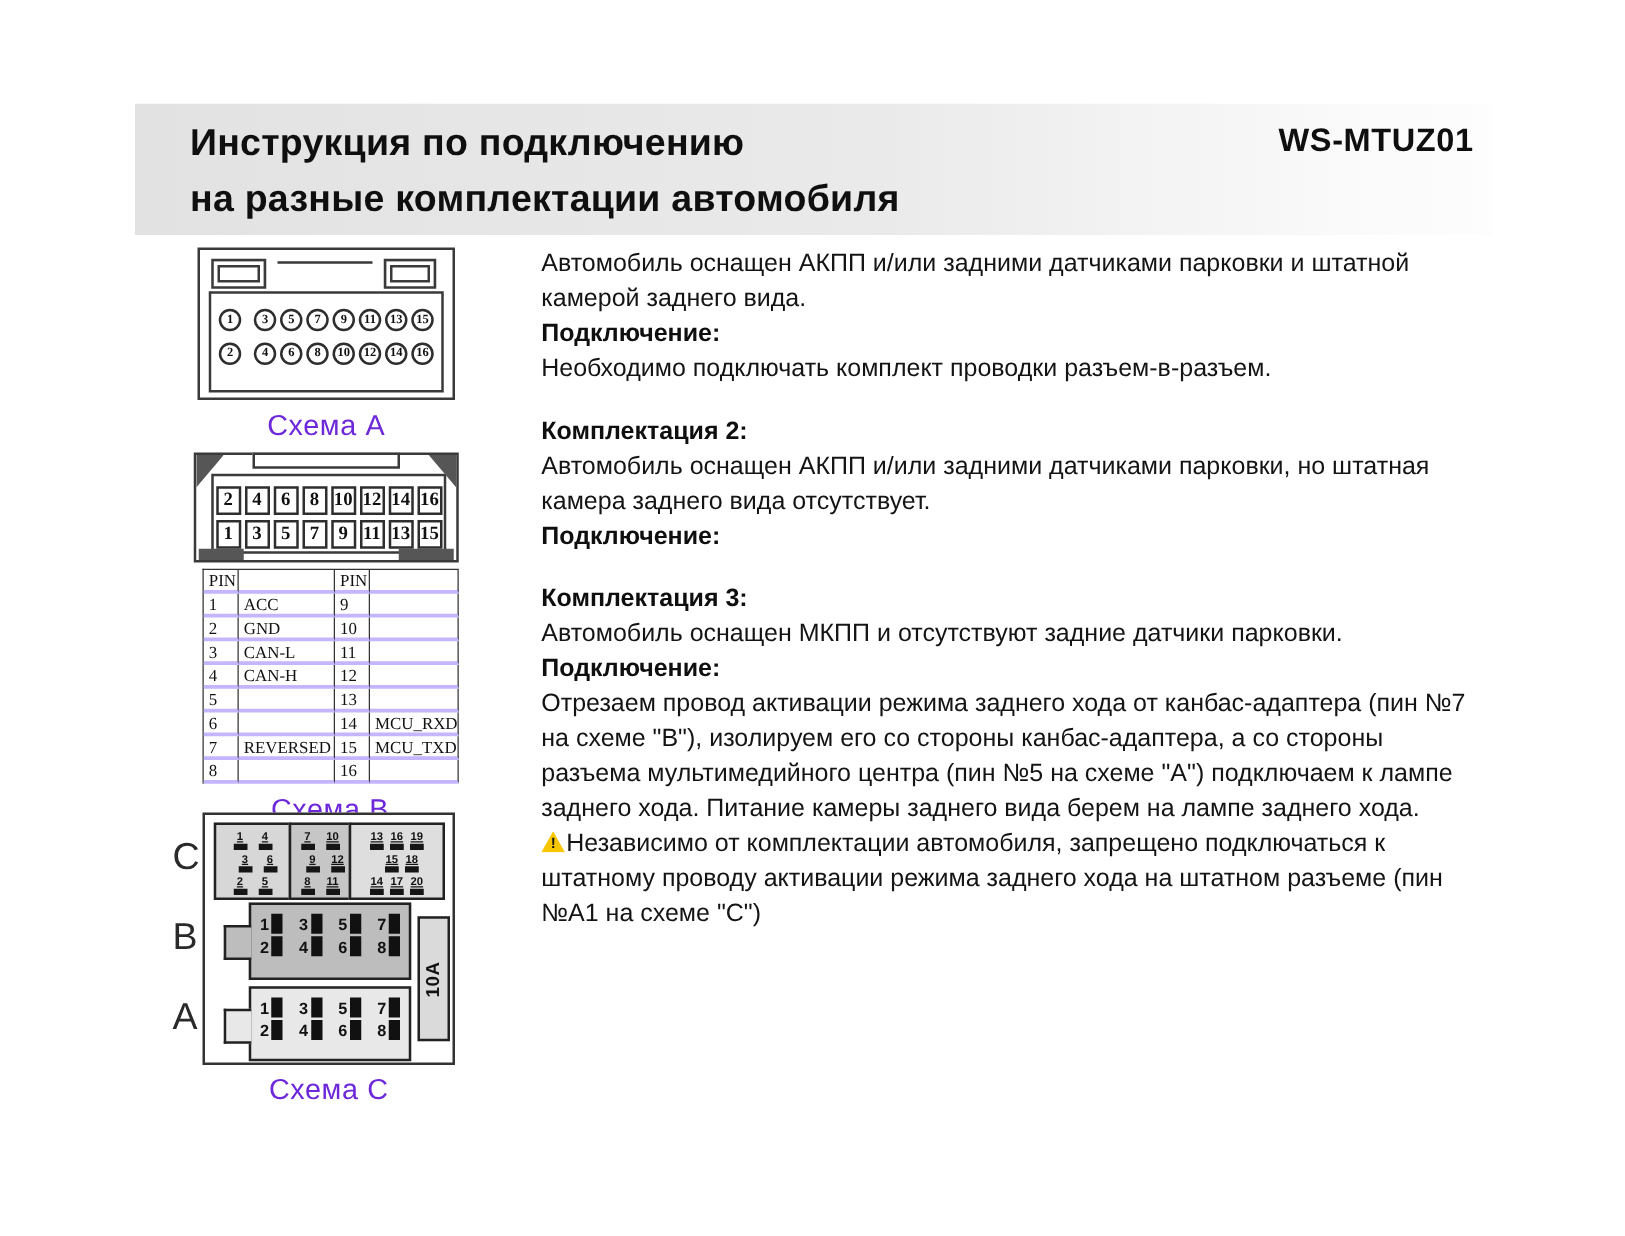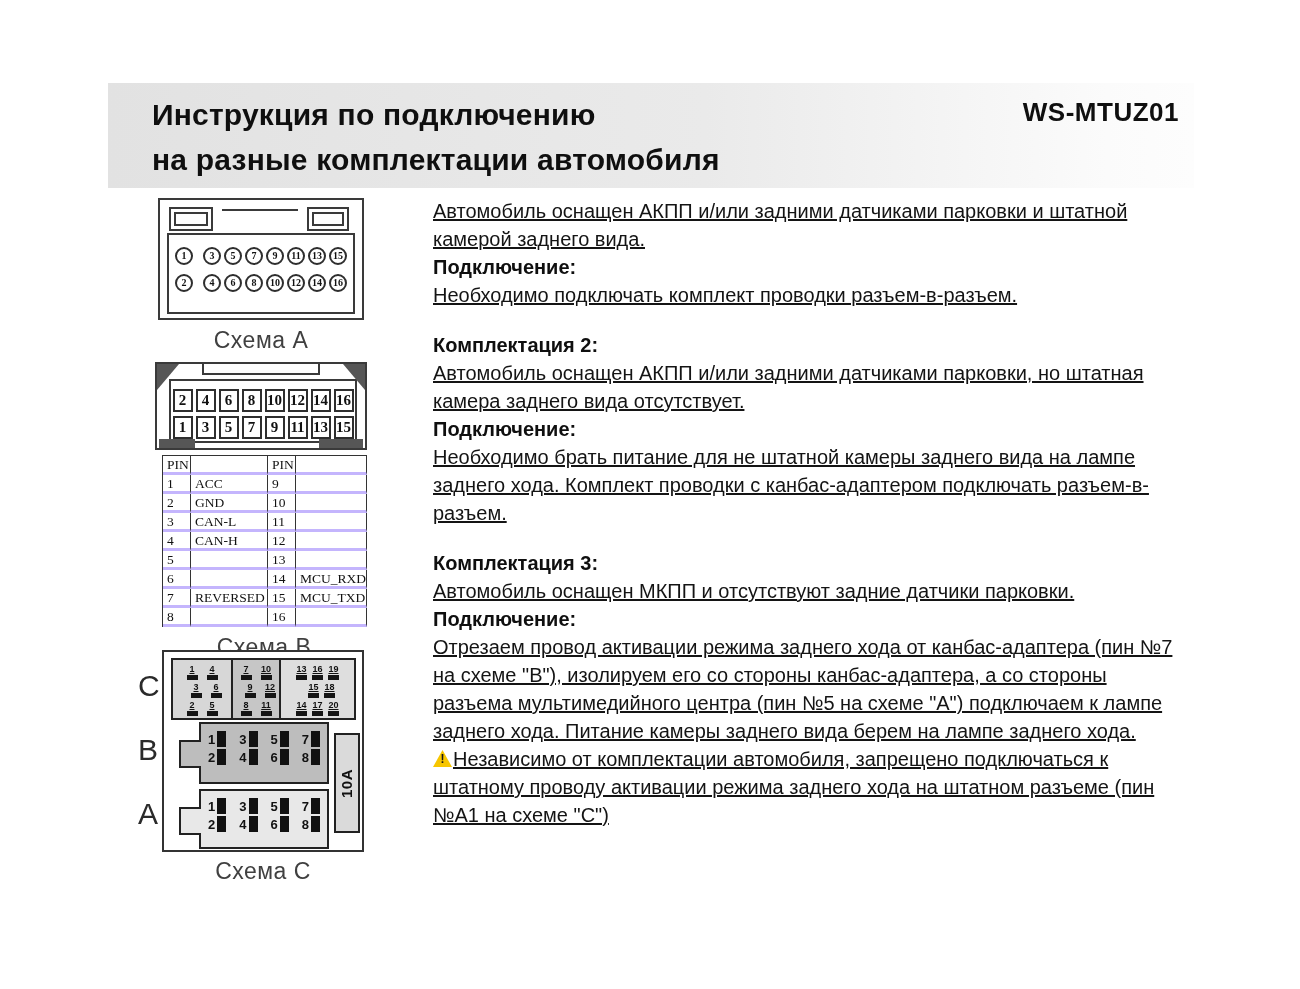--- a/index.html
+++ b/index.html
@@ -16,21 +16,21 @@
   }
   .title {
     position:absolute; left:44px; top:9px;
     font-size:30px; line-height:45px; font-weight:700; color:#0f0f0f; letter-spacing:.2px;
   }
   .model {
     position:absolute; right:15px; top:14px;
     font-size:26px; font-weight:700; color:#0f0f0f; letter-spacing:.5px;
   }
 
-  .schema-label { font-size:23px; color:#404040; text-align:center; letter-spacing:.5px; }
+  .schema-label { font-size:23px; color:#6d28d9; text-align:center; letter-spacing:.5px; }
 
   
   .schema-a { position:absolute; left:158px; top:198px; width:206px; }
   .housing-a { position:relative; height:122px; border:2px solid #3a3a3a; background:#fff; box-sizing:border-box; }
   .mid-line { position:absolute; top:9px; left:62px; right:64px; height:2px; background:#3a3a3a; }
   .tab { position:absolute; top:7px; height:24px; border:2px solid #3a3a3a; background:#fff; box-sizing:border-box;
          box-shadow:inset 0 0 0 3px #fff, inset 0 0 0 5px #3a3a3a; }
   .tab-l { left:9px;  width:44px; }
   .tab-r { right:13px; width:42px; }
   .inner-a { position:absolute; left:7px; right:7px; top:33px; bottom:4px; border:2px solid #3a3a3a; box-sizing:border-box; }
@@ -98,21 +98,21 @@
   .pin-bar::after { content:""; width:9px; height:16px; background:#111; margin-left:2px; }
   .fuse { position:absolute; left:170px; top:81px; width:26px; height:100px; border:2px solid #222; background:#dadada;
           box-sizing:border-box; display:flex; align-items:center; justify-content:center; }
   .fuse-label { transform:rotate(-90deg); font-weight:700; font-size:15px; letter-spacing:.5px; white-space:nowrap; color:#111; }
   .schema-c .schema-label { position:absolute; left:24px; top:208px; width:202px; }
 
   
   .content { position:absolute; left:433px; top:197px; width:745px; font-size:20px; line-height:28px; color:#141414; }
   .sec + .sec { margin-top:22px; }
   .sec h2 { margin:0; font-size:20px; line-height:28px; font-weight:700; color:#0f0f0f; }
-  .sec p { margin:0;text-decoration:underline; }
+  .sec p { margin:0; }
   .warning { margin:0; }
   .warn-icon { display:inline-block; width:19px; height:17px; background:#f7c600;
                clip-path:polygon(50% 0,100% 100%,0 100%); position:relative; vertical-align:-1px; margin-right:1px; }
   .warn-icon::after { content:"!"; position:absolute; left:0; right:0; bottom:0; text-align:center;
                       font:700 12px/15px "Liberation Sans", sans-serif; color:#161616; }
 </style>
 </head>
 <body>
 
 <div class="page">
@@ -342,21 +342,20 @@
     <section class="sec">
       <p>Автомобиль оснащен АКПП и/или задними датчиками парковки и штатной камерой заднего вида.</p>
       <h2>Подключение:</h2>
       <p>Необходимо подключать комплект проводки разъем-в-разъем.</p>
     </section>
 
     <section class="sec">
       <h2>Комплектация 2:</h2>
       <p>Автомобиль оснащен АКПП и/или задними датчиками парковки, но штатная камера заднего вида отсутствует.</p>
       <h2>Подключение:</h2>
-      <p>Необходимо брать питание для не штатной камеры заднего вида на лампе заднего хода. Комплект проводки с канбас-адаптером подключать разъем-в-разъем.</p>
     </section>
 
     <section class="sec">
       <h2>Комплектация 3:</h2>
       <p>Автомобиль оснащен МКПП и отсутствуют задние датчики парковки.</p>
       <h2>Подключение:</h2>
       <p>Отрезаем провод активации режима заднего хода от канбас-адаптера (пин №7 на схеме "B"), изолируем его со стороны канбас-адаптера, а со стороны разъема мультимедийного центра (пин №5 на схеме "А") подключаем к лампе заднего хода. Питание камеры заднего вида берем на лампе заднего хода.</p>
       <p class="warning"><span class="warn-icon"></span><span>Независимо от комплектации автомобиля, запрещено подключаться к штатному проводу активации режима заднего хода на штатном разъеме (пин №А1 на схеме "С")</span></p>
     </section>
 

